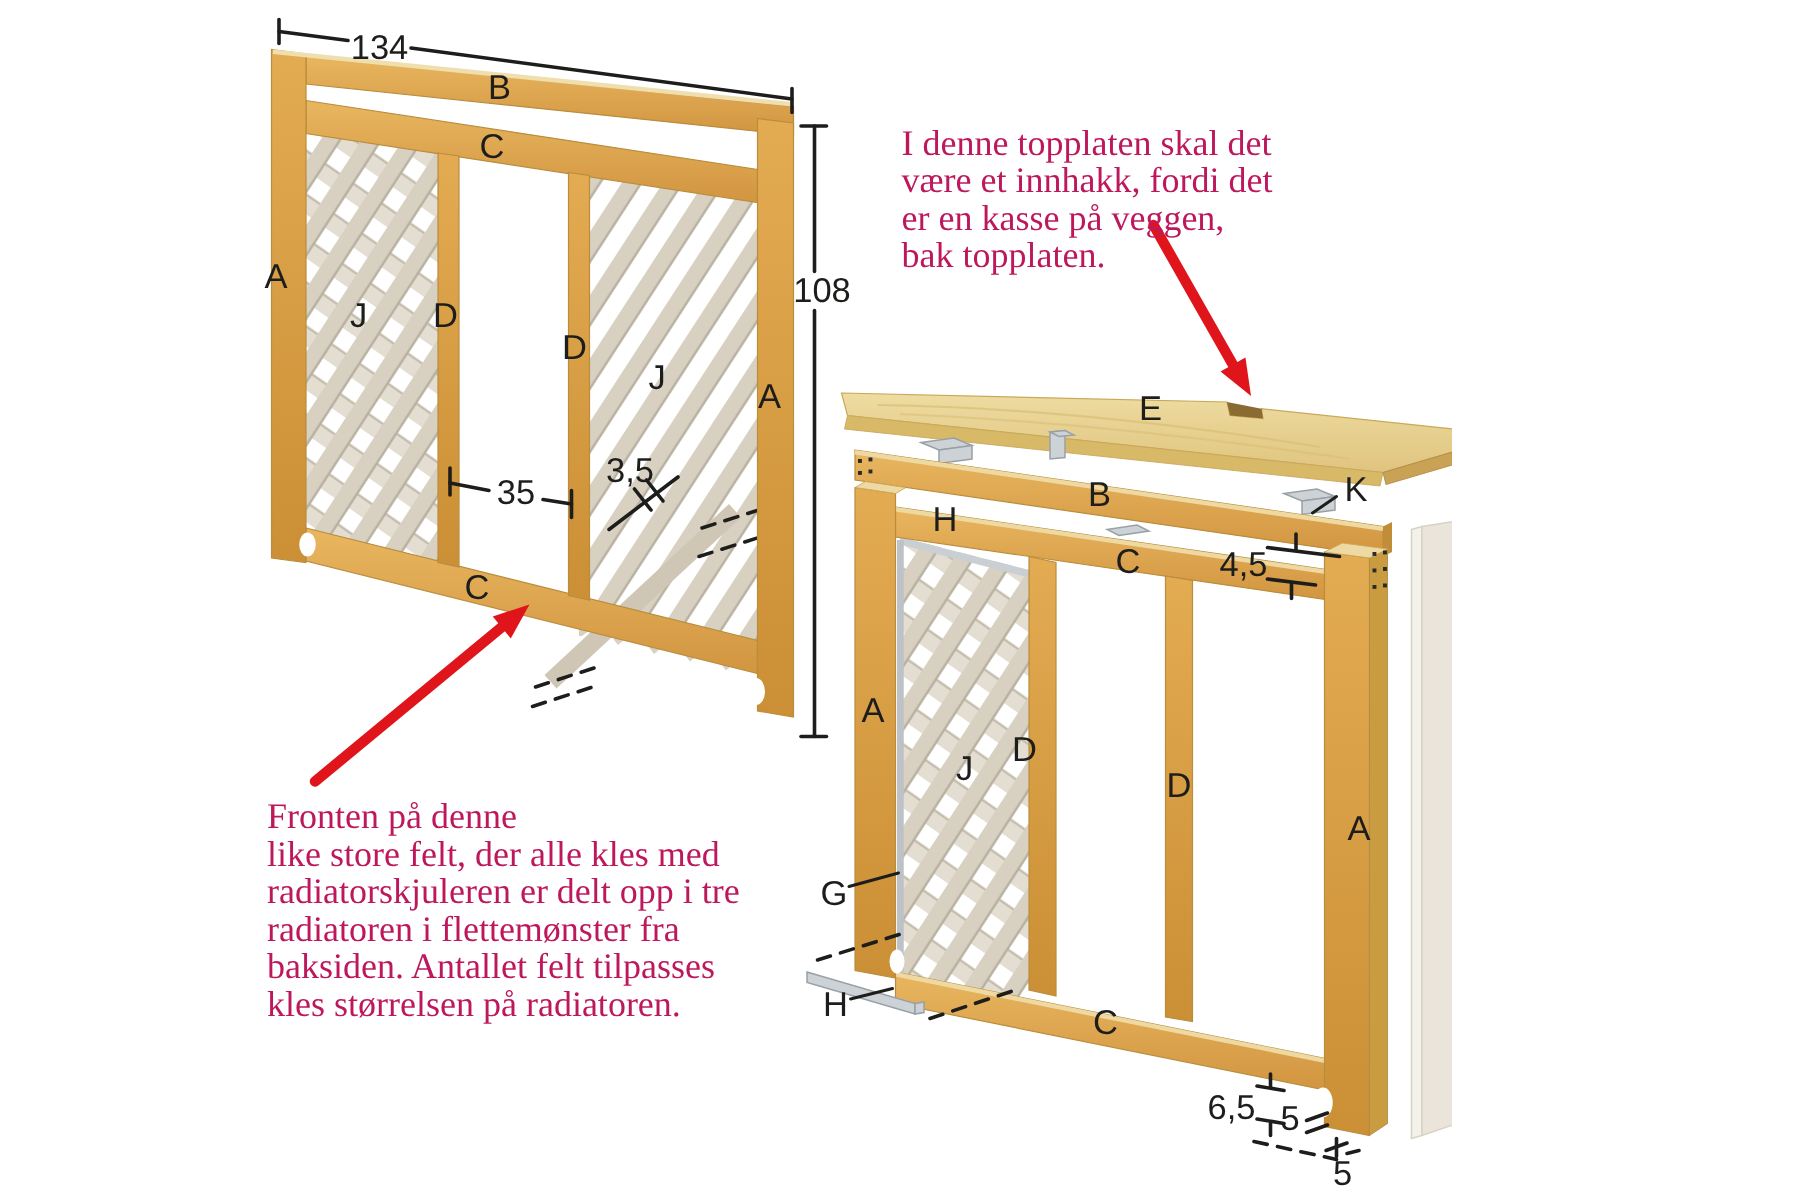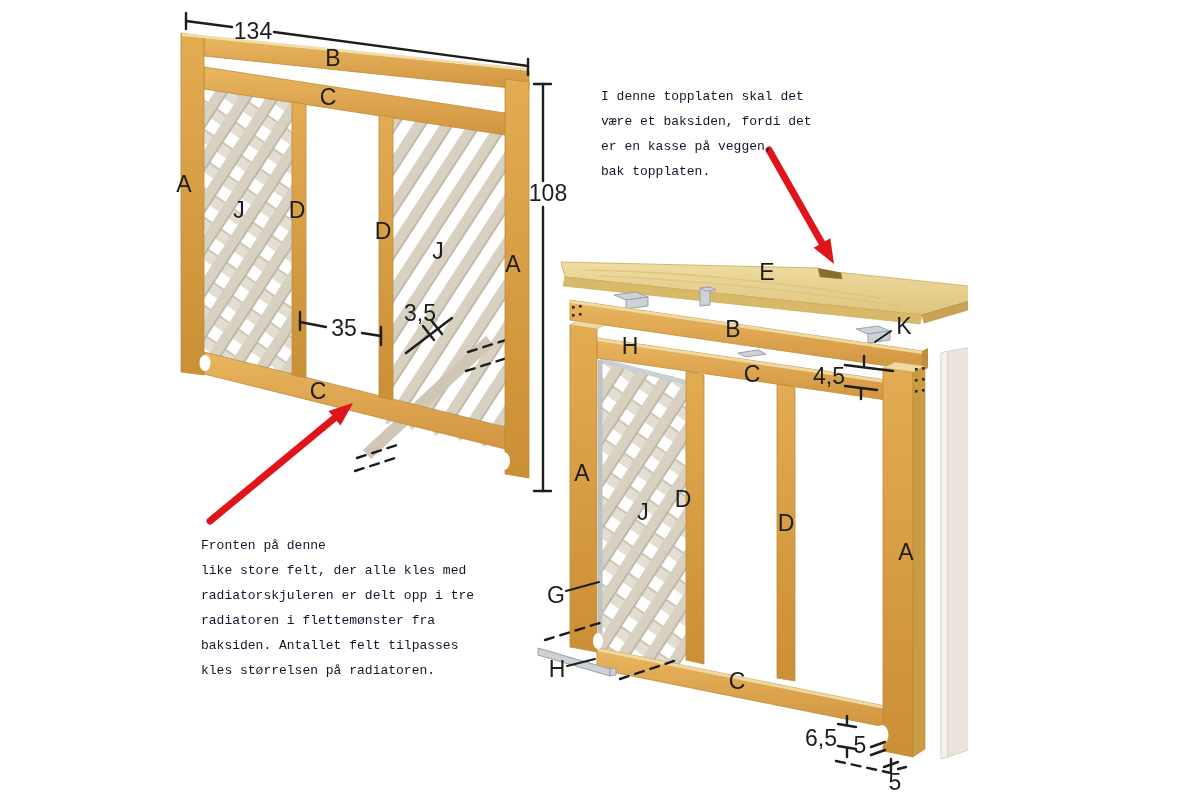--- a/index.html
+++ b/index.html
@@ -5,22 +5,22 @@
   html,body{margin:0;padding:0;background:#fff;}
   .canvas{position:relative;width:968px;height:800px;background:#ffffff;overflow:hidden;
           font-family:"Liberation Sans",sans-serif;}
   svg{position:absolute;left:0;top:0;}
   .lbl{font-family:"Liberation Sans",sans-serif;font-size:23px;fill:#1d1d1b;text-anchor:middle;}
   .dim{stroke:#1d1d1b;stroke-width:2.4;fill:none;stroke-linecap:round;}
   .dash{stroke:#1d1d1b;stroke-width:2.4;fill:none;stroke-linecap:round;stroke-dasharray:9 7;}
   .ldr{stroke:#1d1d1b;stroke-width:2;fill:none;stroke-linecap:round;}
   .wood{stroke:#b98d3c;stroke-width:.8;}
   .metal{fill:#ccd2d6;stroke:#99a1a7;stroke-width:1;}
-  .note{position:absolute;color:#0f172a;font-size:13px;line-height:25px;
-        font-family:Liberation Mono, monospace;white-space:nowrap;}
+  .note{position:absolute;color:#be185d;font-size:24px;line-height:25px;
+        font-family:Liberation Serif, serif;white-space:nowrap;}
   .tline{white-space:nowrap;}
 </style>
 </head>
 <body>
 
 <div class="canvas">
 
 <svg width="1200" height="800" viewBox="0 0 1200 800">
   <defs>
     <linearGradient id="gw" x1="0" y1="0" x2="0" y2="1">
@@ -230,25 +230,25 @@
         <text x="557" y="677" class="lbl">H</text>
         <text x="737" y="689" class="lbl">C</text>
         <text x="821" y="746" class="lbl">6,5</text>
         <text x="860" y="753" class="lbl">5</text>
         <text x="895" y="790" class="lbl">5</text>
       </g>
 </svg>
 
 <div id="note-top" class="note" style="left:601px;top:84px;">
       <div class="tline">I denne topplaten skal det</div>
-      <div class="tline">være et baksiden, fordi det</div>
+      <div class="tline">være et innhakk, fordi det</div>
       <div class="tline">er en kasse på veggen,</div>
       <div class="tline">bak topplaten.</div>
     </div>
-<div id="note-bottom" class="note" style="left:178px;top:533px;margin-left:23px;">
+<div id="note-bottom" class="note" style="left:178px;top:533px;">
       <div class="tline">Fronten på denne</div>
       <div class="tline">like store felt, der alle kles med</div>
       <div class="tline">radiatorskjuleren er delt opp i tre</div>
       <div class="tline">radiatoren i flettemønster fra</div>
       <div class="tline">baksiden. Antallet felt tilpasses</div>
       <div class="tline">kles størrelsen på radiatoren.</div>
     </div>
 
 </div>
 

